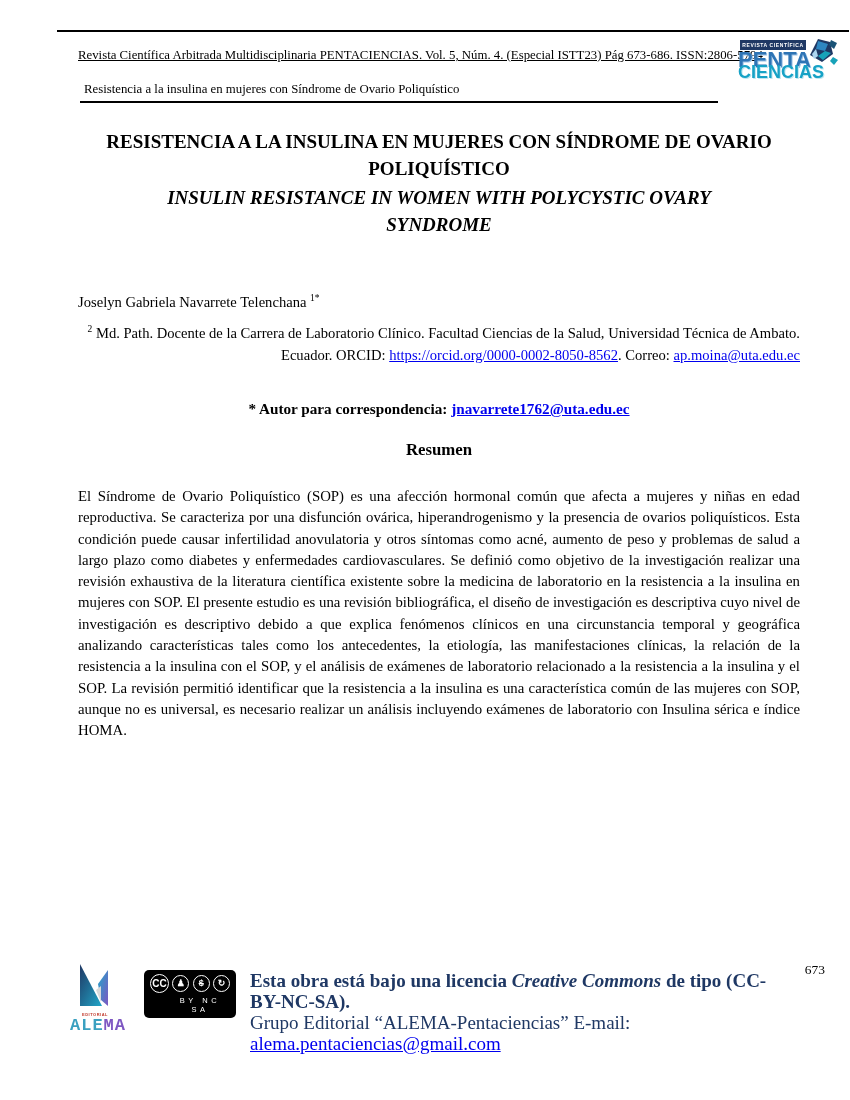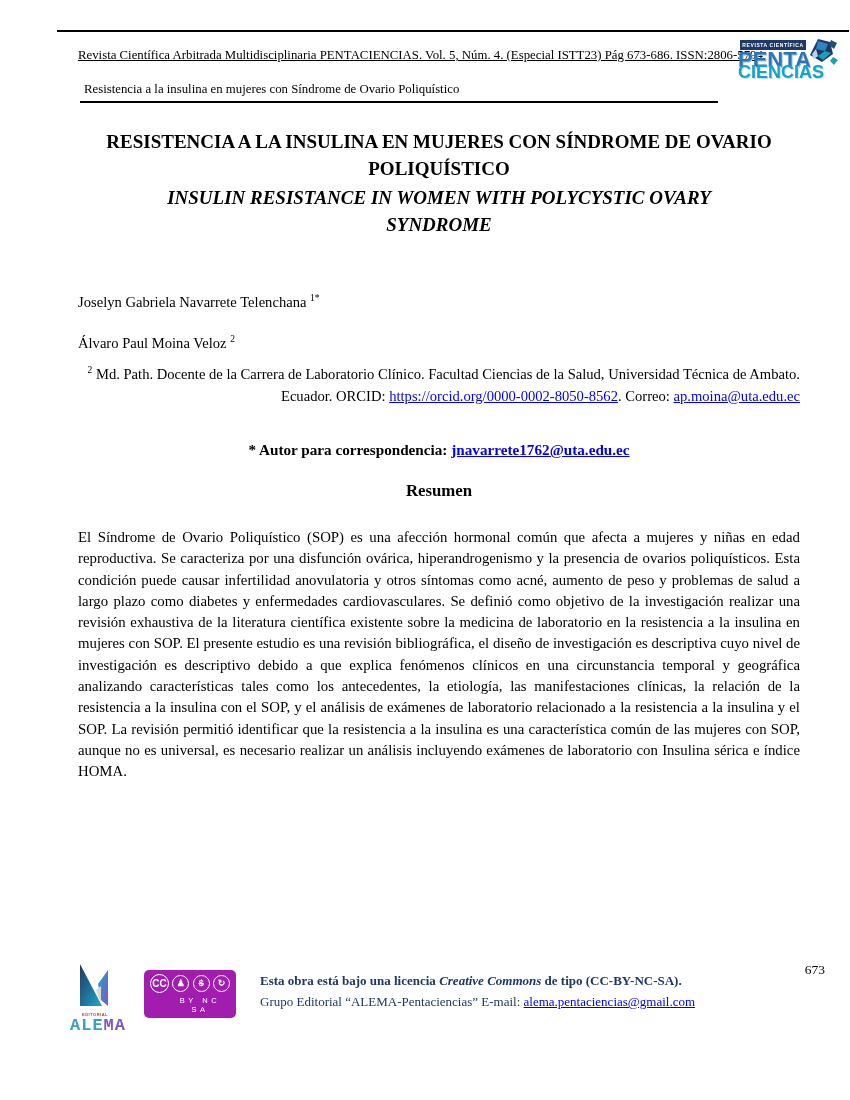--- a/index.html
+++ b/index.html
@@ -64,32 +64,32 @@
   .footer-inner { display:flex; align-items:flex-start; }
 
   .alema-logo { width:72px; height:78px; position:relative; flex:0 0 auto;
                 font-family:"Liberation Sans", sans-serif; }
   .alema-editorial { position:absolute; left:14px; top:52px; font-size:4px; color:#c0392b;
                      letter-spacing:.5px; font-weight:bold; }
   .alema-name { position:absolute; left:2px; top:56px; font-size:17px; font-weight:bold;
                 color:#3aa0c0; letter-spacing:1px;font-family:Liberation Mono, monospace; }
   .alema-name .purple { color:#7e57c2; }
 
-  .cc-badge { flex:0 0 auto; width:92px; height:48px; background:#a21caf; border-radius:5px;
+  .cc-badge { flex:0 0 auto; width:92px; height:48px; background:#000000; border-radius:5px;
               margin:10px 10px 0 4px; padding:4px 6px 2px; color:#fff;
               font-family:"Liberation Sans", sans-serif; }
   .cc-icons { display:flex; align-items:center; justify-content:space-between; }
   .cc-circle { width:17px; height:17px; border:1.8px solid #fff; border-radius:50%;
                display:flex; align-items:center; justify-content:center;
                font-size:9px; font-weight:bold; line-height:1; }
   .cc-circle.big { width:19px; height:19px; font-size:10px; }
   .cc-labels { margin-top:3px; font-size:7.5px; font-weight:normal; letter-spacing:3.5px;
                text-align:center; padding-left:20px; }
 
-  .footer-text { margin:10px 0 0 14px; color:#1f3864; font-size:13px; line-height:21px; }
+  .footer-text { margin:10px 0 0 4px; color:#1f3864; font-size:19px; line-height:21px; }
   .footer-line1 { font-weight:bold; }
   .footer-line1 .cc-italic { font-style:italic; }
   .page-number { position:absolute; right:25px; top:962px; font-size:13.5px; color:#000; }
 </style>
 </head>
 <body>
 
 <div class="top-rule"></div>
 
 <div class="citation">
@@ -113,21 +113,20 @@
 <div class="running-head">Resistencia a la insulina en mujeres con Síndrome de Ovario Poliquístico</div>
 
 <div class="main">
 
   <h1 class="title-es">RESISTENCIA A LA INSULINA EN MUJERES CON SÍNDROME DE OVARIO POLIQUÍSTICO</h1>
   <h2 class="title-en">INSULIN RESISTANCE IN WOMEN WITH POLYCYSTIC OVARY SYNDROME</h2>
 
   <div class="author-name"><span>Joselyn Gabriela Navarrete Telenchana </span><sup>1*</sup></div>
 
 
-  <div class="author-name second"><span>Álvaro Paul Moina Veloz </span><sup>2</sup></div>
 
   <p class="affiliation right"><sup>2</sup><span> Md. Path. Docente de la Carrera de Laboratorio Clínico. Facultad Ciencias de la Salud, Universidad Técnica de Ambato. Ecuador. ORCID: </span><a href="#">https://orcid.org/0000-0002-8050-8562</a><span>. Correo: </span><a href="#">ap.moina@uta.edu.ec</a></p>
 
   <div class="correspondence"><span>* Autor para correspondencia: </span><a href="#">jnavarrete1762@uta.edu.ec</a></div>
 
   <div class="abstract-heading">Resumen</div>
   <p class="abstract-text">El Síndrome de Ovario Poliquístico (SOP) es una afección hormonal común que afecta a mujeres y niñas en edad reproductiva. Se caracteriza por una disfunción ovárica, hiperandrogenismo y la presencia de ovarios poliquísticos. Esta condición puede causar infertilidad anovulatoria y otros síntomas como acné, aumento de peso y problemas de salud a largo plazo como diabetes y enfermedades cardiovasculares. Se definió como objetivo de la investigación realizar una revisión exhaustiva de la literatura científica existente sobre la medicina de laboratorio en la resistencia a la insulina en mujeres con SOP. El presente estudio es una revisión bibliográfica, el diseño de investigación es descriptiva cuyo nivel de investigación es descriptivo debido a que explica fenómenos clínicos en una circunstancia temporal y geográfica analizando características tales como los antecedentes, la etiología, las manifestaciones clínicas, la relación de la resistencia a la insulina con el SOP, y el análisis de exámenes de laboratorio relacionado a la resistencia a la insulina y el SOP. La revisión permitió identificar que la resistencia a la insulina es una característica común de las mujeres con SOP, aunque no es universal, es necesario realizar un análisis incluyendo exámenes de laboratorio con Insulina sérica e índice HOMA.</p>
 
 </div>
 

